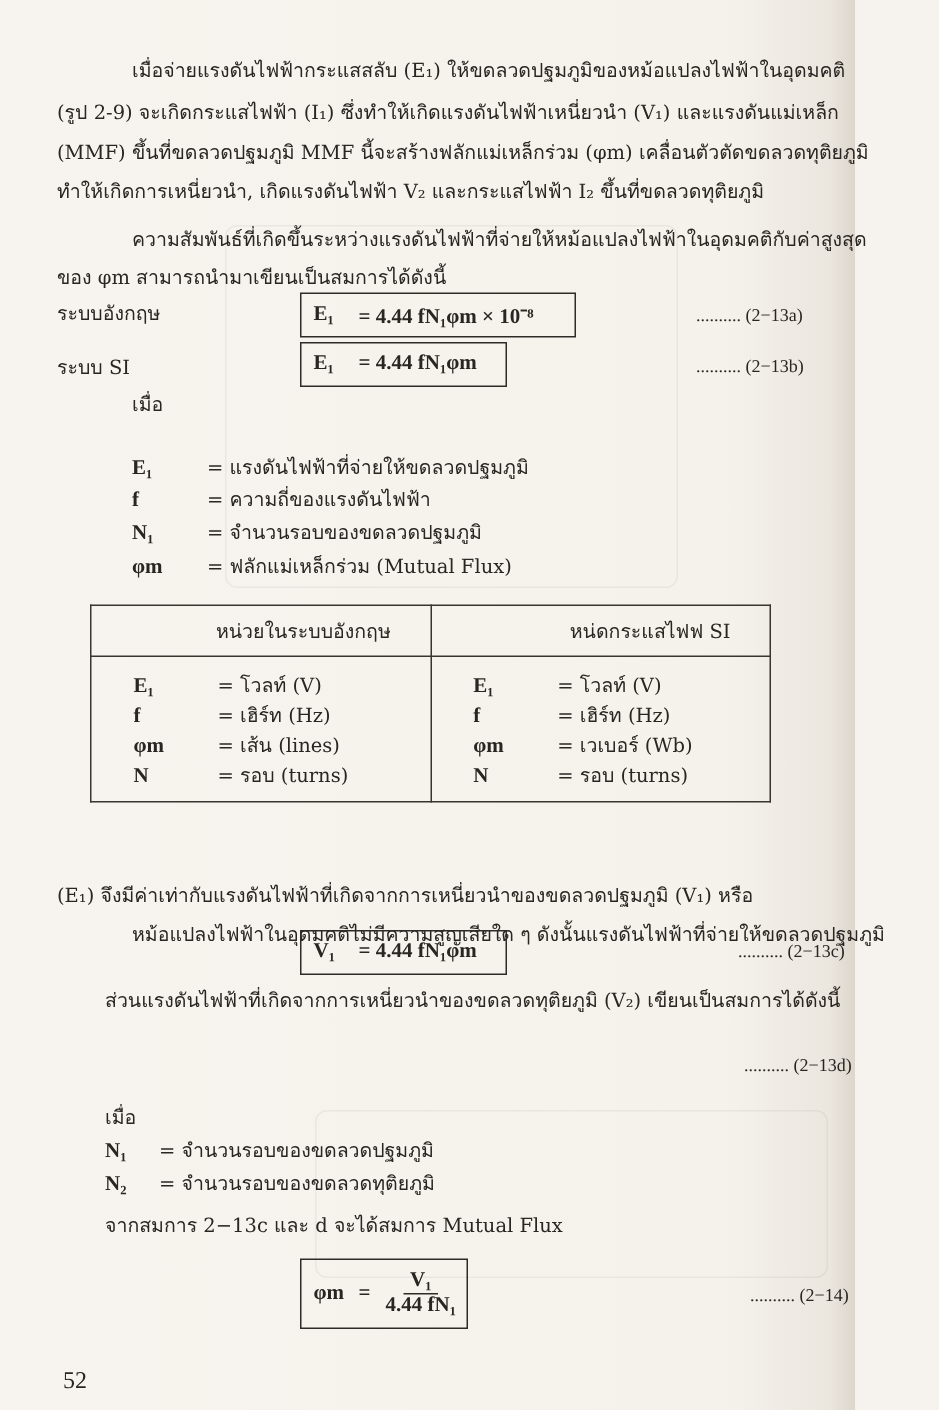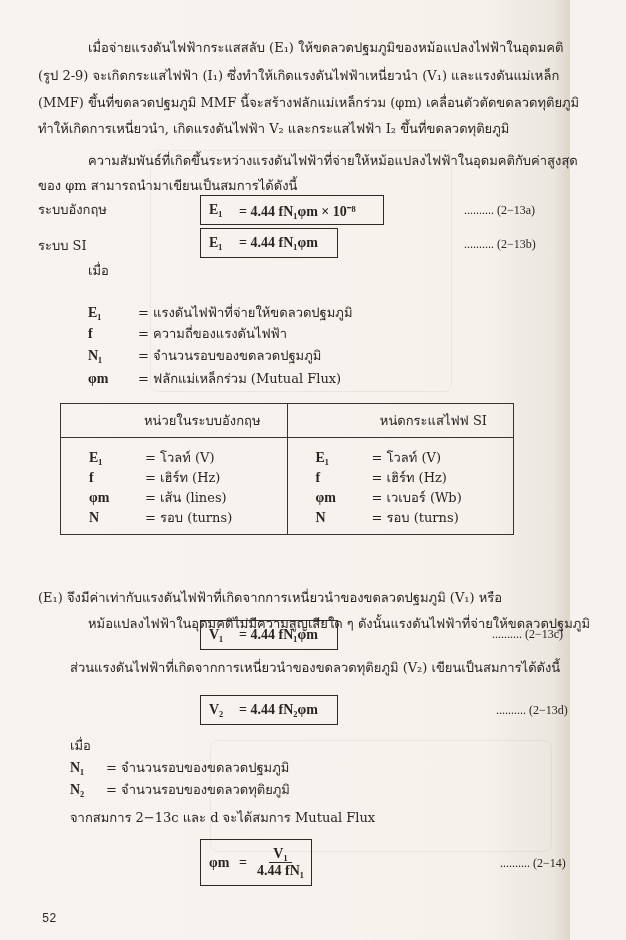--- a/index.html
+++ b/index.html
@@ -26,21 +26,21 @@
     font-size: 13px; }
   table.units td, table.units th { border: 1.4px solid #3a3431; vertical-align: top; }
   table.units th { font-weight: normal; text-align: right; padding: 6px 26px; height: 24px; box-sizing: border-box; }
   table.units td { padding: 10px 0 6px 28px; height: 96px; box-sizing: border-box; }
   .urow { position: relative; height: 20px; line-height: 20px; white-space: nowrap; }
   .urow .sym { position: absolute; left: 0; font-family: "Liberation Serif", serif; font-weight: bold; font-size: 14px; }
   .urow .val { position: absolute; left: 56px; }
   .frac { display: inline-flex; flex-direction: column; align-items: center; vertical-align: middle; margin-left: 6px; }
   .frac .num { border-bottom: 1.2px solid #2f2a27; padding: 0 4px; line-height: 16px; }
   .frac .den { line-height: 16px; padding: 0 4px; }
-  .pageno { position: absolute; left: 42px; top: 912px; font-size: 12px; font-family: Liberation Mono, monospace; }
+  .pageno { position: absolute; left: 42px; top: 912px; font-size: 16px; font-family: Liberation Serif, serif; }
 </style>
 </head>
 <body>
 
 <div class="page">
   <div class="ghost" style="left:150px;top:150px;width:300px;height:240px;"></div>
   <div class="ghost" style="left:210px;top:740px;width:340px;height:110px;"></div>
 
   <div class="line" style="left:88px;top:40px;">เมื่อจ่ายแรงดันไฟฟ้ากระแสสลับ (E₁) ให้ขดลวดปฐมภูมิของหม้อแปลงไฟฟ้าในอุดมคติ</div>
   <div class="line" style="left:38px;top:68px;">(รูป 2-9) จะเกิดกระแสไฟฟ้า (I₁) ซึ่งทำให้เกิดแรงดันไฟฟ้าเหนี่ยวนำ (V₁) และแรงดันแม่เหล็ก</div>
@@ -134,24 +134,20 @@
   <div class="line" style="left:38px;top:590px;">(E₁) จึงมีค่าเท่ากับแรงดันไฟฟ้าที่เกิดจากการเหนี่ยวนำของขดลวดปฐมภูมิ (V₁) หรือ</div>
 
   <div class="eqbox" style="left:200px;top:620px;width:138px;">
     <span class="lhs">V₁</span>
     <span>= 4.44 fN₁φm</span>
   </div>
   <div class="eqno" style="left:492px;top:627px;">.......... (2−13c)</div>
 
   <div class="line" style="left:70px;top:660px;">ส่วนแรงดันไฟฟ้าที่เกิดจากการเหนี่ยวนำของขดลวดทุติยภูมิ (V₂) เขียนเป็นสมการได้ดังนี้</div>
 
-  <div class="eqbox" style="left:200px;top:695px;width:138px;">
-    <span class="lhs">V₂</span>
-    <span>= 4.44 fN₂φm</span>
-  </div>
   <div class="eqno" style="left:496px;top:703px;">.......... (2−13d)</div>
 
   <div class="line" style="left:70px;top:738px;">เมื่อ</div>
 
   <div class="def" style="left:70px;top:760px;">
     <span class="sym">N₁</span>
     <span class="eq" style="left:36px;">= จำนวนรอบของขดลวดปฐมภูมิ</span>
   </div>
   <div class="def" style="left:70px;top:782px;">
     <span class="sym">N₂</span>

